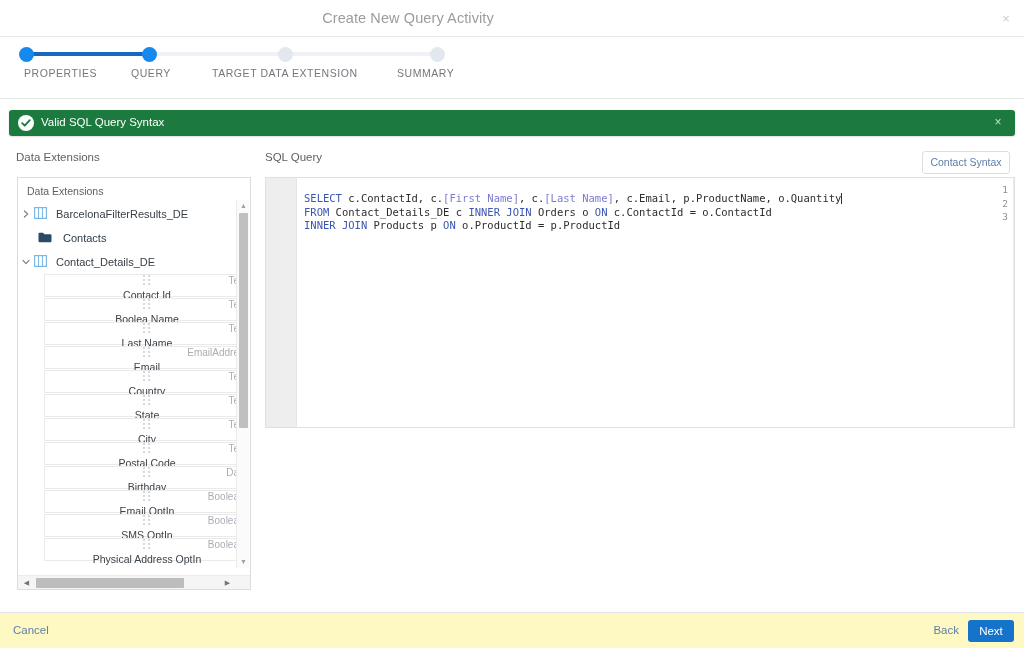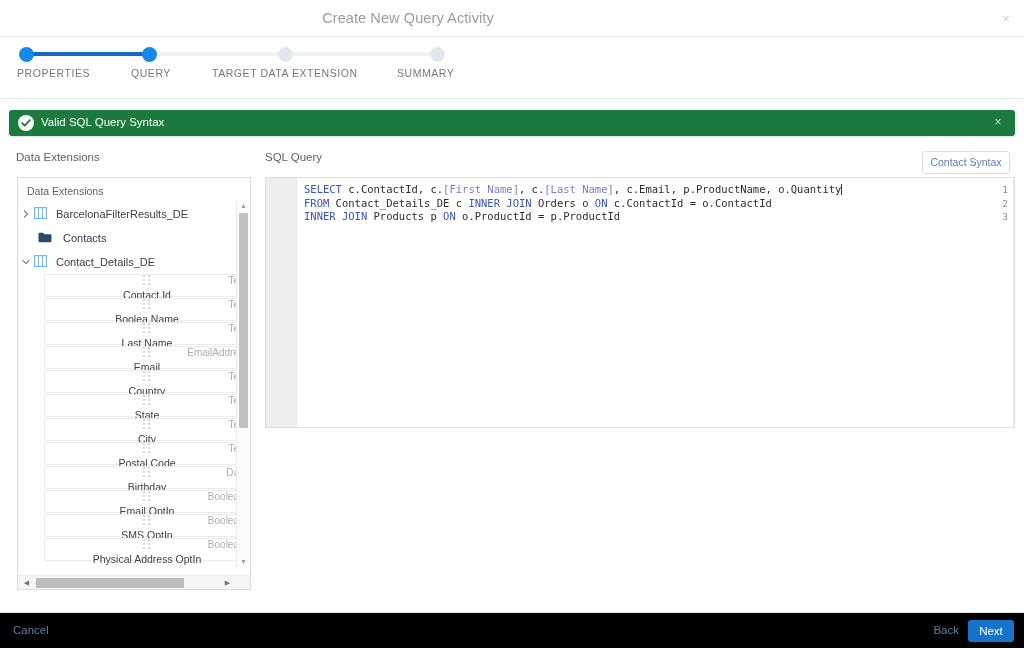--- a/index.html
+++ b/index.html
@@ -59,21 +59,21 @@
   }
   .step-dot.d0 { left: 19px; background: #1589ee; }
   .step-dot.d1 { left: 142px; background: #1589ee; }
   .step-dot.d2 { left: 278px; }
   .step-dot.d3 { left: 430px; }
   .step-label {
     position: absolute; top: 30px;
     font-size: 10.5px; letter-spacing: .55px;
     color: #73777c; white-space: nowrap;
   }
-  .step-label.l0 { left: 17px; }
+  .step-label.l0 { left: 24px; }
   .step-label.l1 { left: 131px; }
   .step-label.l2 { left: 212px; }
   .step-label.l3 { left: 397px; }
 
   
   .banner {
     position: absolute; left: 9px; top: 110px;
     width: 1006px; height: 26px;
     background: #1c7a3f;
     border-radius: 3px;
@@ -231,41 +231,41 @@
     width: 31px; height: 249px;
     background: #eeeeee;
     border-right: 1px solid #e6e6e6;
   }
   .gutter-num {
     position: absolute; right: 6px;
     font-family: "DejaVu Sans Mono", monospace;
     font-size: 9.5px; color: #8a8f96;
   }
   .editor-code {
-    position: absolute; left: 38px; top: 5px;
+    position: absolute; left: 38px; top: 14px;
     font-family: "DejaVu Sans Mono", monospace;
     font-size: 10.5px; line-height: 13.5px;
     color: #2c2c2c; white-space: pre;
   }
   .kw { color: #3b55b3; }
   .brk { color: #7a7ad4; }
   .caret-bar {
     display: inline-block; width: 1px; height: 11px;
     background: #333; vertical-align: -2px;
   }
   .editor-splitline {
     position: absolute; right: 0; top: 0;
     width: 1px; height: 249px; background: #ebebeb;
   }
 
   
   .footer {
     position: absolute; left: 0; bottom: 0;
     width: 1024px; height: 36px;
-    background: #000000;
+    background: #fef9c3;
     border-top: 1px solid #e0e4e9;
   }
   .btn-cancel {
     position: absolute; left: 13px; top: 11px;
     font-size: 11.5px; color: #5f7fa6; cursor: pointer;
   }
   .btn-back {
     position: absolute; right: 65px; top: 11px;
     font-size: 11.5px; color: #5f7fa6; cursor: pointer;
   }

